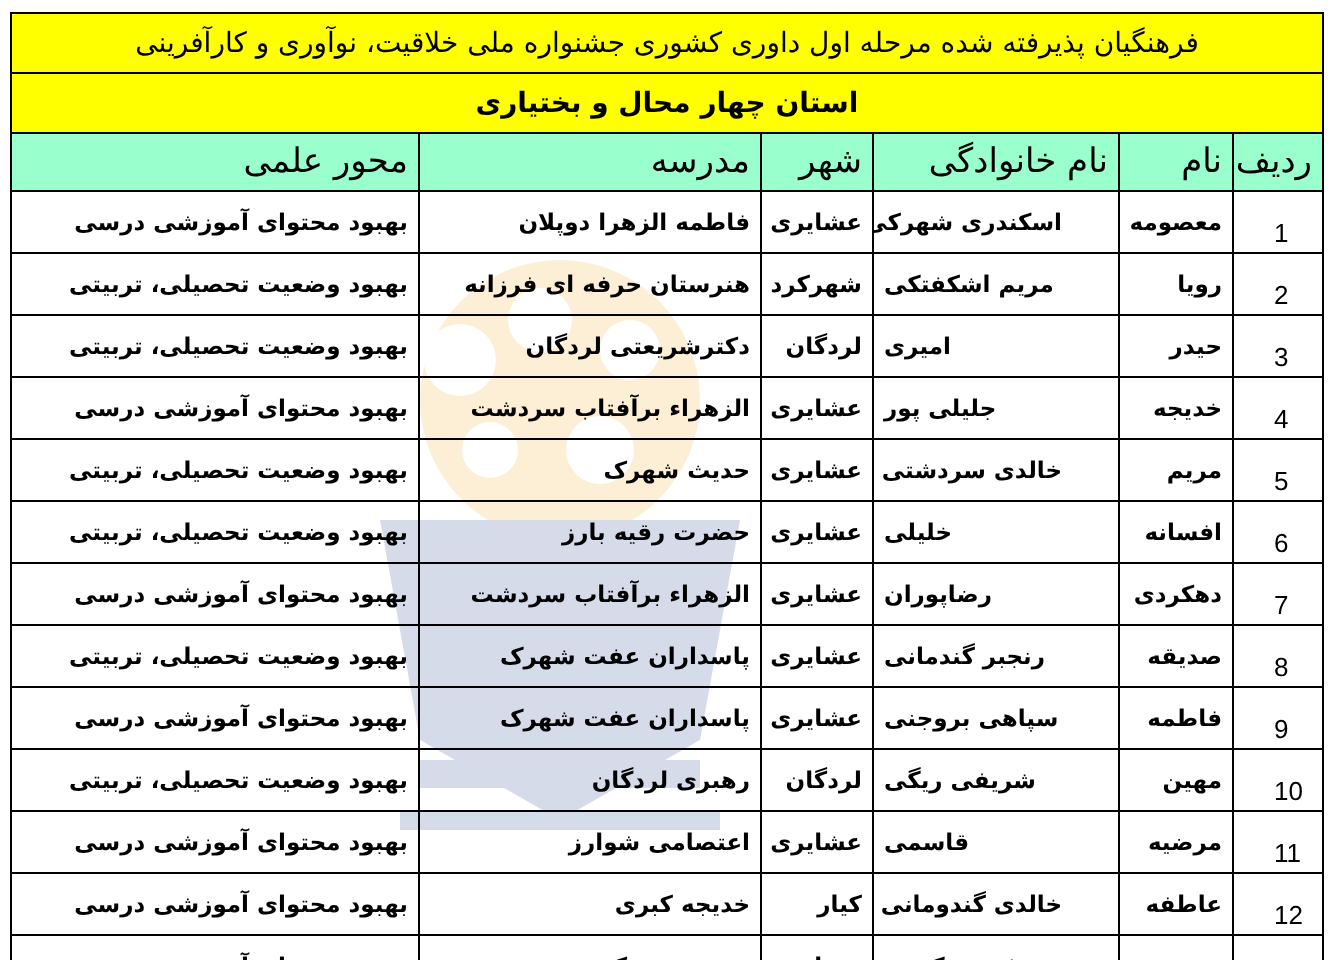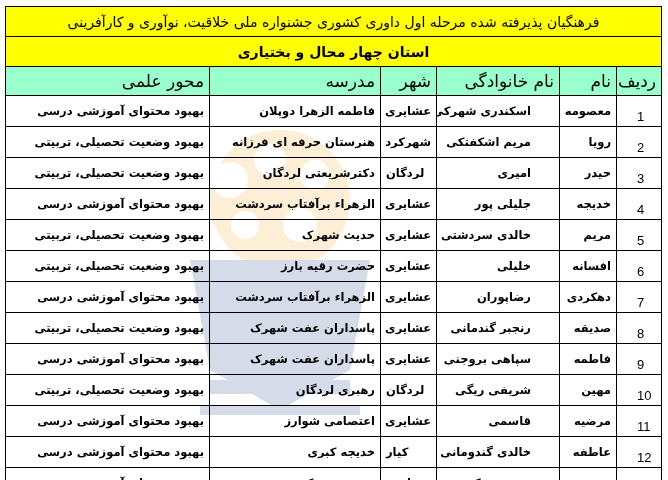--- a/index.html
+++ b/index.html
@@ -77,23 +77,23 @@
   }
   .data-row td.c-row {
     font-weight: normal;
     font-family: "Liberation Sans", sans-serif;
     font-size: 13px;
     text-align: left;
     vertical-align: bottom;
     padding-bottom: 2px;
     padding-left: 20px;
   }
-  .data-row td.c-city { text-align: left; margin-left: 14px; }
+  .data-row td.c-city { text-align: right; margin-left: 14px; }
   .data-row td.c-axis { text-align: right; }
-  .data-row td.c-family { text-align: right; padding-right: 28px; }
+  .data-row td.c-family { text-align: left; padding-right: 28px; }
 </style>
 </head>
 <body>
 
 <svg class="watermark" viewBox="0 0 260 340">
   <circle cx="130" cy="90" r="70" fill="#f5a623"></circle>
   <circle cx="80" cy="70" r="18" fill="#ffffff"></circle>
   <circle cx="120" cy="50" r="16" fill="#ffffff"></circle>
   <circle cx="165" cy="65" r="15" fill="#ffffff"></circle>
   <circle cx="95" cy="115" r="14" fill="#ffffff"></circle>

